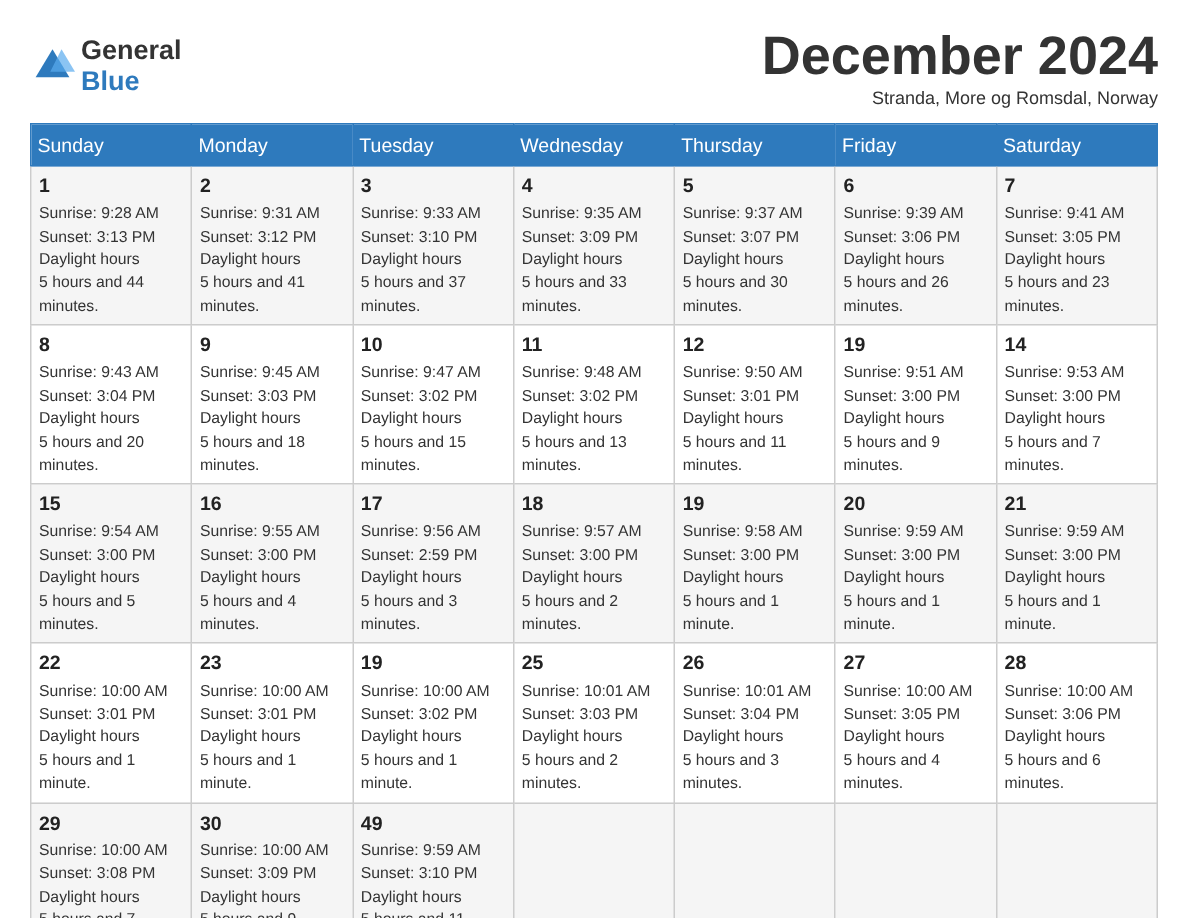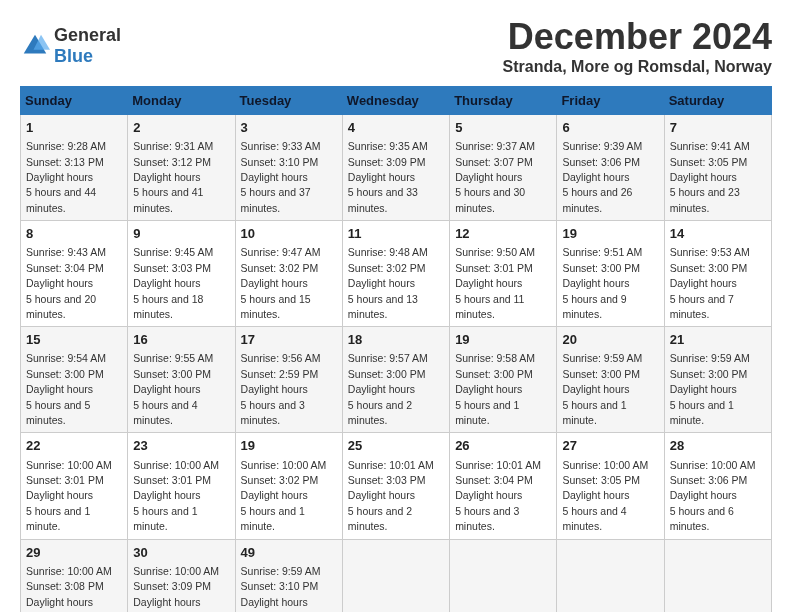--- a/index.html
+++ b/index.html
@@ -37,36 +37,36 @@
     }
     .title-area {
       text-align: right;
     }
     .main-title {
       font-size: 36px;
       font-weight: bold;
       color: #333;
     }
     .subtitle {
-      font-size: 16px;
-      color: #333;
-      font-weight: bold;
+      font-size: 12px;
+      color: #333;
+      font-weight: normal;
     }
     .calendar {
       width: 100%;
       border-collapse: collapse;
       font-size: 11px;
     }
     .calendar thead tr th {
       background-color: #2e7abd;
-      color: #0f172a;
+      color: #ffffff;
       padding: 6px 4px;
       text-align: left;
       font-size: 13px;
-      font-weight: bold;
+      font-weight: normal;
       border: 1px solid #2e7abd;
     }
     .calendar tbody tr td {
       border: 1px solid #ccc;
       vertical-align: top;
       padding: 4px 5px;
       width: 14.28%;
       min-height: 80px;
       line-height: 1.4;
     }

